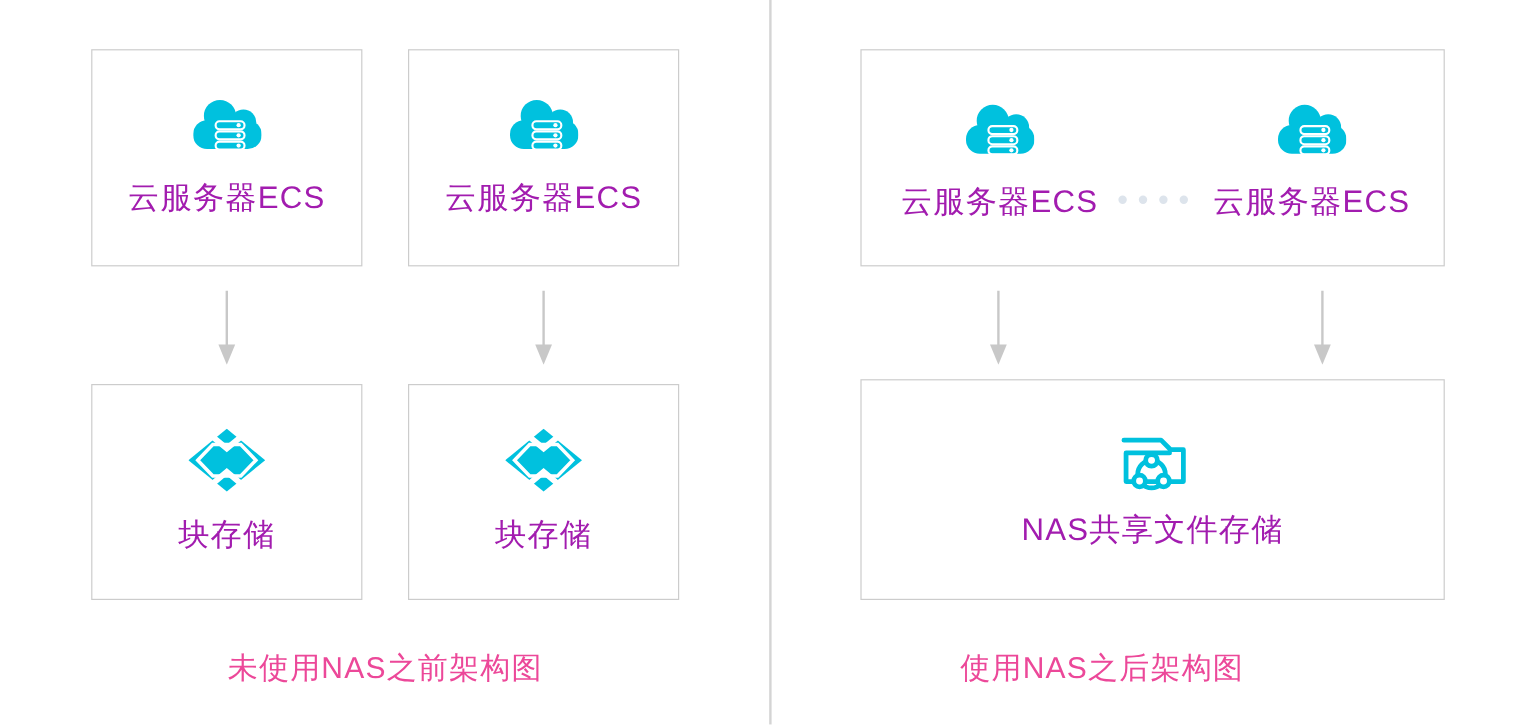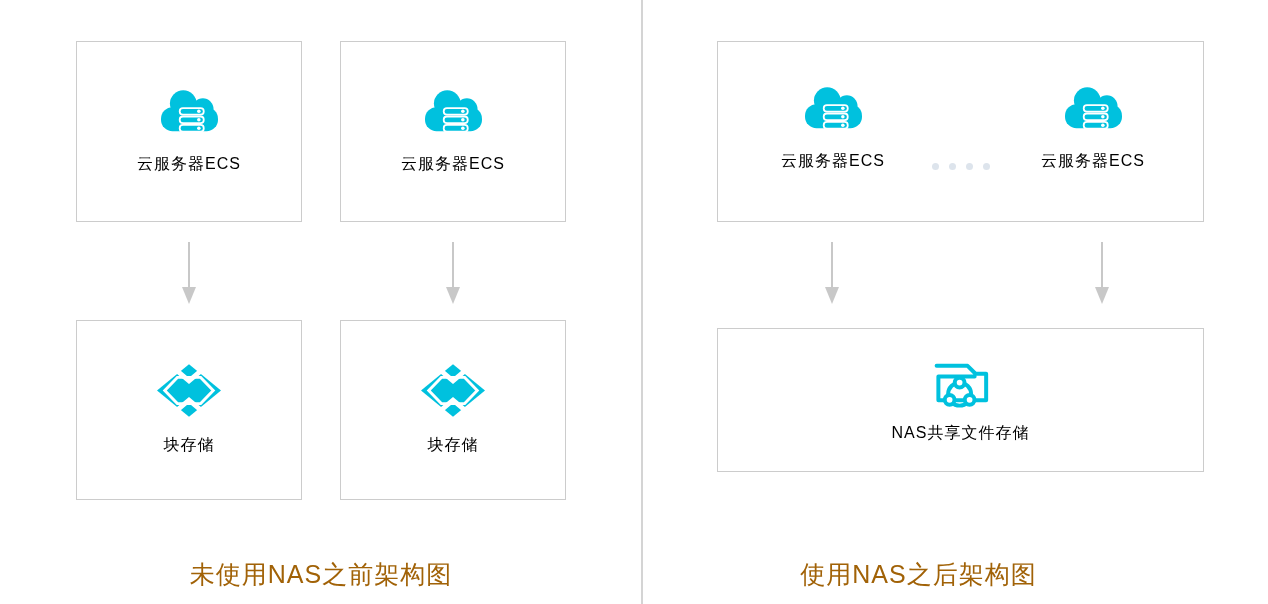--- a/index.html
+++ b/index.html
@@ -8,33 +8,33 @@
     font-family:"Liberation Sans", sans-serif;color:#4a4a4a;
   }
   .divider{position:absolute;top:0;width:2px;height:604px;background:#d4d4d4;}
   .node-box{
     position:absolute;border:1px solid #cccccc;background:#ffffff;
     display:flex;flex-direction:column;align-items:center;justify-content:center;
     box-sizing:border-box;
   }
   .node-box .icon{line-height:0;}
   .node-label{
-    font-size:16px;color:#000000;letter-spacing:1px;white-space:nowrap;
+    font-size:26px;color:#a21caf;letter-spacing:1px;white-space:nowrap;
     margin-top:18px;text-align:left;
   }
   .ecs-group{
     position:absolute;display:flex;flex-direction:column;align-items:center;
   }
   .ecs-group .node-label{margin-top:18px;}
   .dots{position:absolute;display:flex;gap:10px;}
   .dot{width:7px;height:7px;border-radius:50%;background:#dde4ec;}
   .arrow{position:absolute;width:16px;height:62px;}
   .caption{
-    position:absolute;font-size:25px;color:#a16207;letter-spacing:1px;
-    text-align:center;white-space:nowrap;margin-top:18px;
+    position:absolute;font-size:25px;color:#ec4899;letter-spacing:1px;
+    text-align:center;white-space:nowrap;
   }
 </style>
 </head>
 <body>
 
 <div class="stage">
 
   <div class="node-box" style="left:76px;top:41px;width:226px;height:181px">
     <span class="icon">
       <svg width="57" height="47" viewBox="0 0 64 52">
@@ -184,21 +184,21 @@
       <polygon points="1,45 15,45 8,62" fill="#c8c8c8"></polygon>
     </svg>
   </span>
   <span class="arrow" style="left:1094px;top:242px">
     <svg width="16" height="62" viewBox="0 0 16 62">
       <line x1="8" y1="0" x2="8" y2="46" stroke="#c8c8c8" stroke-width="2"></line>
       <polygon points="1,45 15,45 8,62" fill="#c8c8c8"></polygon>
     </svg>
   </span>
 
-  <div class="node-box" style="left:717px;top:328px;width:487px;height:144px">
+  <div class="node-box" style="left:717px;top:316px;width:487px;height:184px">
     <span class="icon">
       <svg width="69" height="55" viewBox="0 0 78 58">
         <path d="M12 9 H47 L56 18 H68 V48 H14 V21 H55" fill="none" stroke="#00c1de" stroke-width="4.5" stroke-linejoin="round" stroke-linecap="round"></path>
         <circle cx="38" cy="41" r="13" fill="none" stroke="#00c1de" stroke-width="4.5"></circle>
         <circle cx="38" cy="28" r="5.5" fill="#ffffff" stroke="#00c1de" stroke-width="4.5"></circle>
         <circle cx="26.7" cy="47.5" r="5.5" fill="#ffffff" stroke="#00c1de" stroke-width="4.5"></circle>
         <circle cx="49.3" cy="47.5" r="5.5" fill="#ffffff" stroke="#00c1de" stroke-width="4.5"></circle>
       </svg>
     </span>
     <div class="node-label" style="margin-top:12px">NAS共享文件存储</div>

